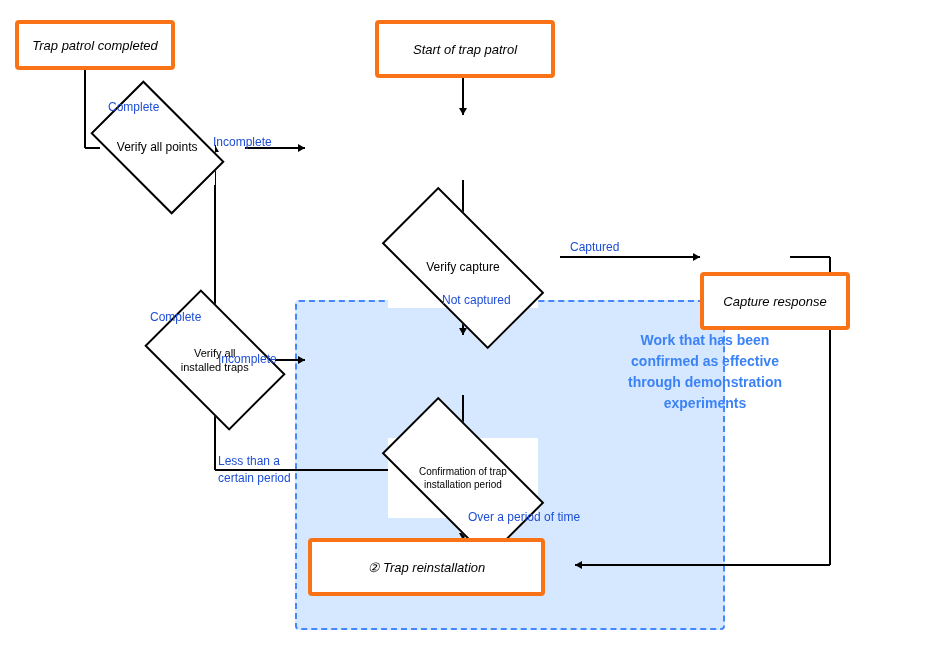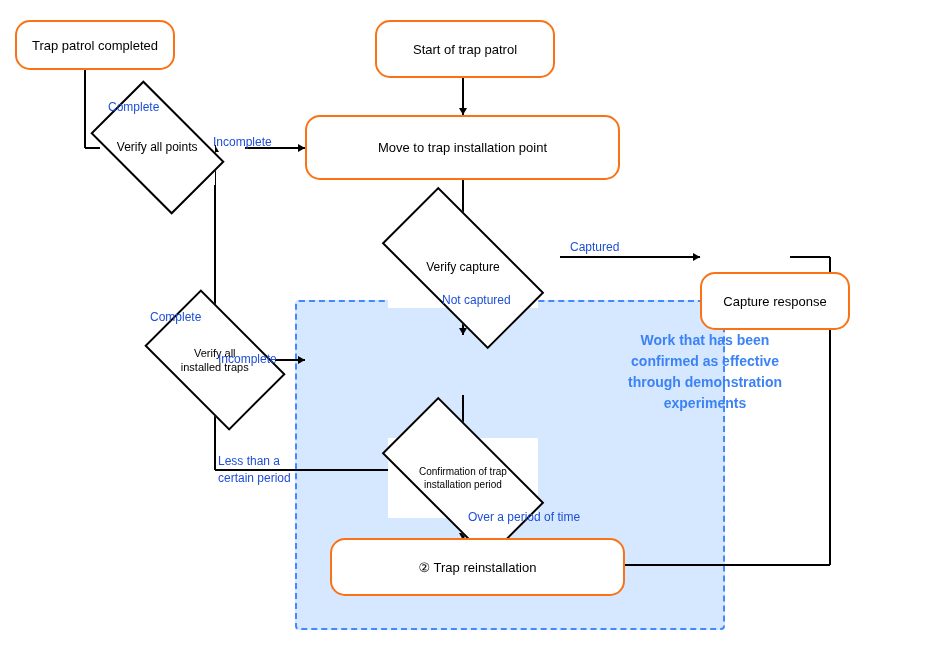--- a/index.html
+++ b/index.html
@@ -19,23 +19,24 @@
     }
     
     .node {
       position: absolute;
       display: flex;
       align-items: center;
       justify-content: center;
       text-align: center;
     }
     .rect-node {
-      border: 2px solid #f97316;
-      border-radius: 15px;
-      background: #fff;
+      border: 4px solid #f97316;
+      border-radius: 4px;
+      background: #fff;
+      font-style: italic;
     }
     .diamond-node {
       background: #fff;
     }
     .diamond-inner {
       width: 100%;
       height: 100%;
       display: flex;
       align-items: center;
       justify-content: center;
@@ -131,23 +132,20 @@
     <polygon points="305,360 298,356 298,364" fill="#000"></polygon>
 
     <line x1="215" y1="360" x2="215" y2="320" stroke="#000" stroke-width="2"></line>
 
   </svg>
 
   <div class="node rect-node" style="left:375px; top:20px; width:180px; height:58px;">
     <span>Start of trap patrol</span>
   </div>
 
-  <div class="node rect-node" style="left:305px; top:115px; width:315px; height:65px;">
-    <span>Move to trap installation point</span>
-  </div>
 
   <div class="node rect-node" style="left:15px; top:20px; width:160px; height:50px;">
     <span>Trap patrol completed</span>
   </div>
 
   <div class="node diamond-node" style="left:100px; top:110px; width:115px; height:75px;">
     <div class="diamond-inner">
       <span class="diamond-label">Verify all points</span>
     </div>
   </div>
@@ -168,21 +166,21 @@
       <span class="diamond-label" style="font-size:11px;">Verify all<br>installed traps</span>
     </div>
   </div>
 
   <div class="node diamond-node" style="left:388px; top:438px; width:150px; height:80px;">
     <div class="diamond-inner">
       <span class="diamond-label" style="font-size:10px; line-height:1.3;">Confirmation of trap<br>installation period</span>
     </div>
   </div>
 
-  <div class="node rect-node" style="left:330px; top:538px; width:295px; height:58px; background:#fff;align-items:center;">
+  <div class="node rect-node" style="left:308px; top:538px; width:237px; height:58px; background:#fff;align-items:center;">
     <span>② Trap reinstallation</span>
   </div>
 
   <div class="blue-text" style="left:615px; top:330px; width:180px;">
     <span>Work that has
 been confirmed
 as effective
 through
 demonstration
 experiments</span>

